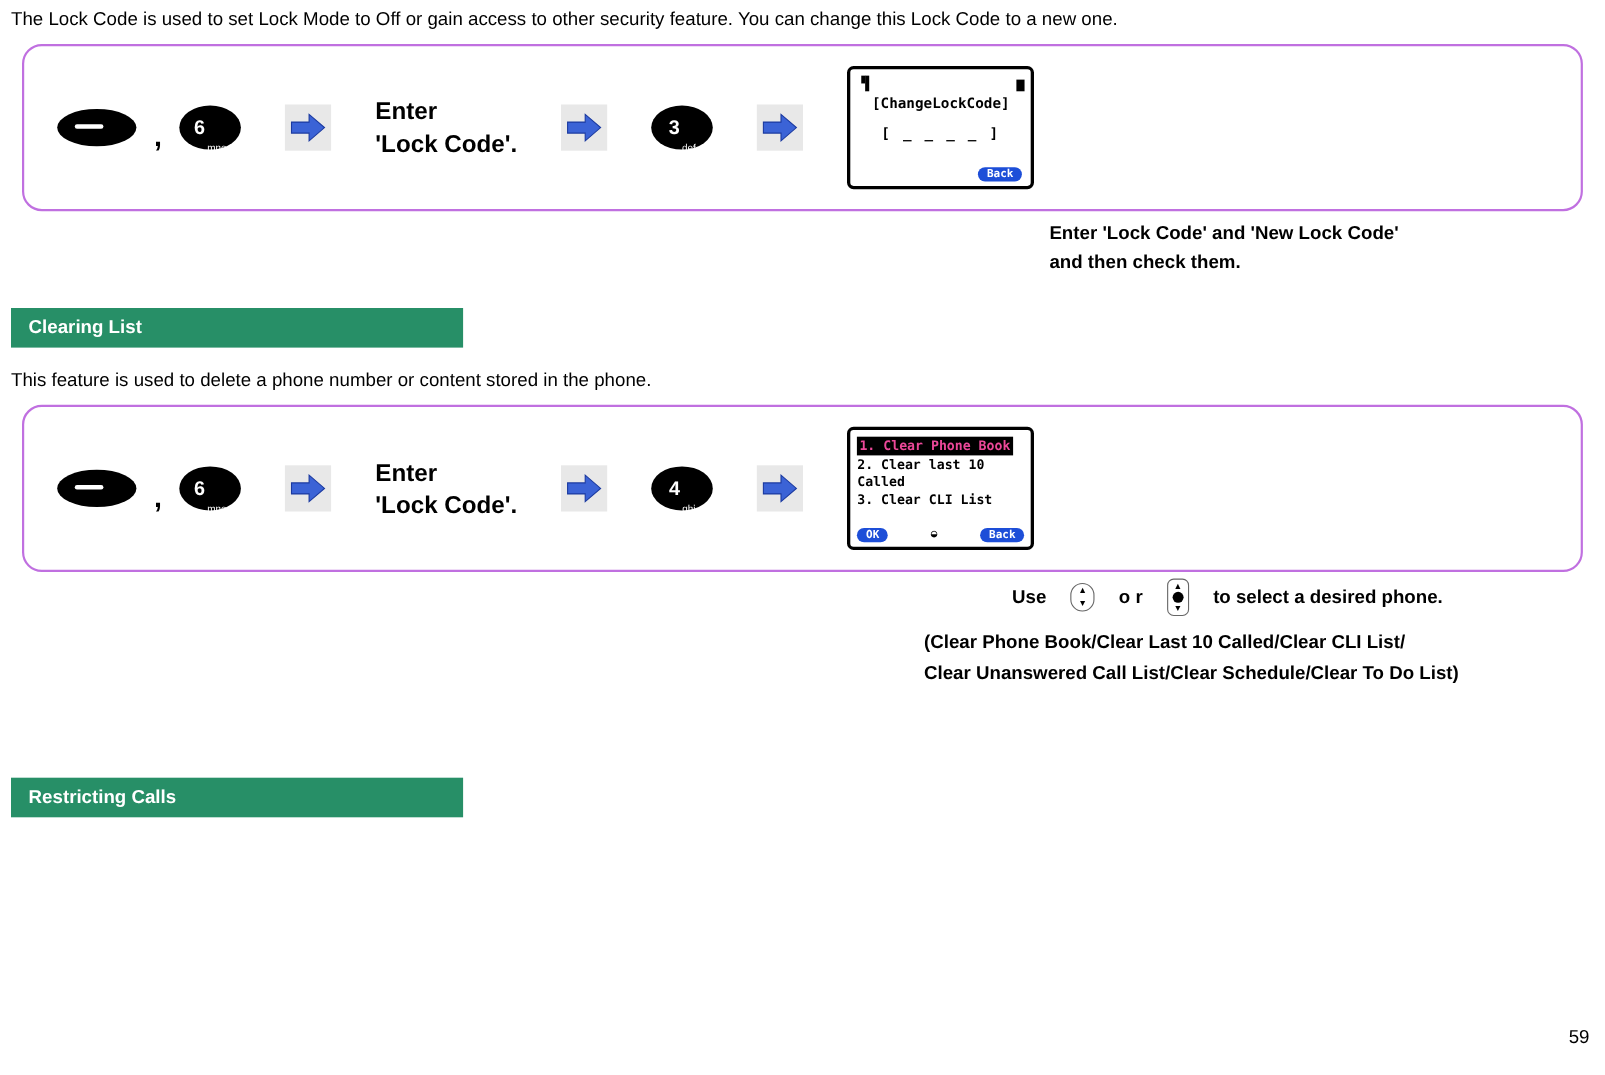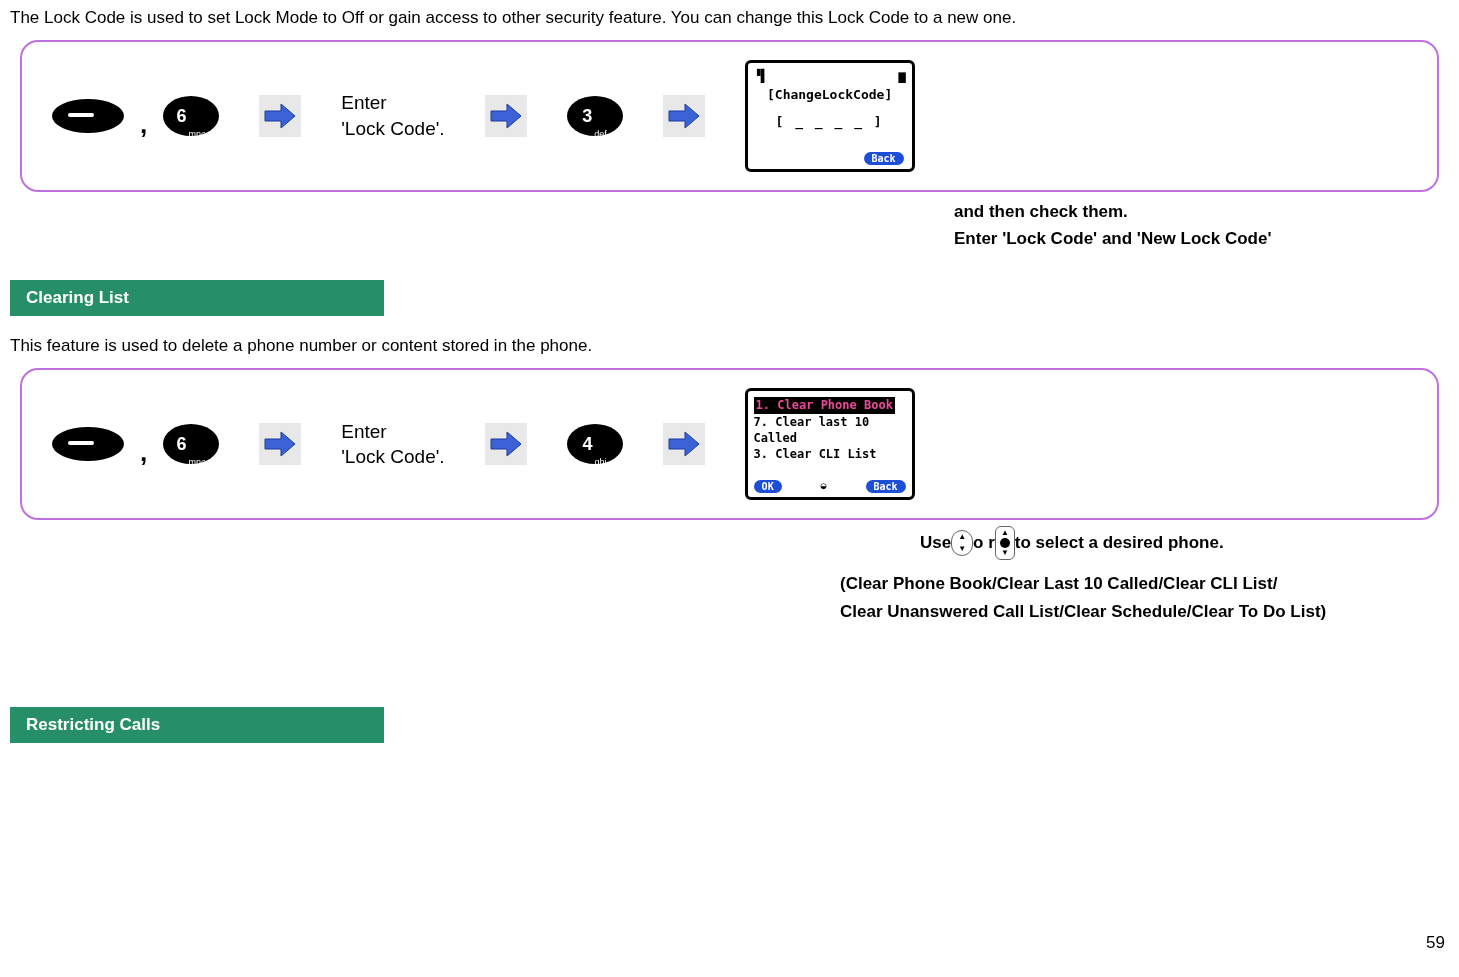--- a/index.html
+++ b/index.html
@@ -41,21 +41,21 @@
     color:#fff; font-weight:bold; font-size:18px;
     display:flex; align-items:center; justify-content:center;
     gap:2px;
   }
   .numkey .sub { font-size:9px; font-weight:normal; line-height:9px;margin-top:36px; }
   .arrow {
     width:42px; height:42px; background:#e8e8e8;
     display:flex; align-items:center; justify-content:center;
   }
   .arrow svg { display:block; }
-  .action-text { font-weight:normal; font-size:19px; line-height:1.35; }
+  .action-text { font-weight:bold; font-size:22px; line-height:1.35; }
   .screen {
     border:3px solid #000; border-radius:6px;
     width:170px; height:112px; padding:6px;
     font-family: monospace; font-size:13px; font-weight:bold;
     position: relative; box-sizing: border-box;
     background:#fff;
   }
   .screen .statusbar { display:flex; justify-content:space-between; font-size:12px; }
   .screen .title { text-align:center; margin-top:4px; }
   .screen .entry { text-align:center; margin-top:12px; letter-spacing:2px; }
@@ -66,27 +66,27 @@
   }
   .screen2-list div { line-height:1.35; }
   .screen2-list .hl { background:#000; color:#ec4899; display:inline-block; padding:0 2px; }
   .below-panel {
     font-weight:bold; font-size:17px;
     margin: 6px 0 28px 0;
   }
   .below-panel.right1 { margin-left: 944px; line-height:1.6; }
   .below-panel.right2 { margin-left: 830px; line-height:1.6; }
   .nav-row {
-    font-weight:bold; display:flex; align-items:center; gap:0;
+    font-weight:bold; display:flex; align-items:center; gap:22px;
     margin-left: 910px; margin-top:2px; margin-bottom:10px;
   }
   .nav-row .use { font-weight:bold; }
   .section-tag {
     background:#278f67; color:#fff; font-weight:bold;
-    padding:8px 16px; width:374px; box-sizing:border-box;
+    padding:8px 16px; width:411px; box-sizing:border-box;
     margin: 26px 0 20px 0;
     font-size:17px;
   }
   .pagenum {
     position: fixed; right: 14px; bottom: 24px; font-size:17px;
   }
   .gap-spacer { height:28px; }
 </style>
 </head>
 <body>
@@ -136,22 +136,22 @@
       <span>▝▌</span>
       <span>▆</span>
     </div>
     <div class="title">[ChangeLockCode]</div>
     <div class="entry">[ _ _ _ _ ]</div>
     <div class="soft"><span class="soft-pill">Back</span></div>
   </div>
 </div>
 
 <div class="below-panel right1">
+  <div>Enter 'Lock Code' and 'New Lock Code'</div>
   <div>and then check them.</div>
-  <div>Enter 'Lock Code' and 'New Lock Code'</div>
 </div>
 
 <div class="section-tag">Clearing List</div>
 
 <div class="intro">This feature is used to delete a phone number or content stored in the phone.</div>
 
 <div class="panel">
   <div class="step-group">
     <span class="ovalkey menu"></span>
     <span class="comma">,</span>
@@ -185,21 +185,21 @@
 
   <div class="arrow">
     <svg width="34" height="28" viewBox="0 0 34 28">
         <path d="M2 9 L18 9 L18 2 L32 14 L18 26 L18 19 L2 19 Z" fill="#3b63d6" stroke="#1b3aa0" stroke-width="1"></path>
       </svg>
   </div>
 
   <div class="screen" style="font-size:12px;">
     <div class="screen2-list">
       <div><span class="hl">1. Clear Phone Book</span></div>
-      <div>7. Clear last 10 Called</div>
+      <div>2. Clear last 10 Called</div>
       <div>3. Clear CLI List</div>
     </div>
     <div style="position:absolute; bottom:4px; left:6px; right:6px; display:flex; justify-content:space-between; ">
       <span class="soft-pill">OK</span>
       <span style="font-size:10px;">◒</span>
       <span class="soft-pill">Back</span>
     </div>
   </div>
 </div>
 

